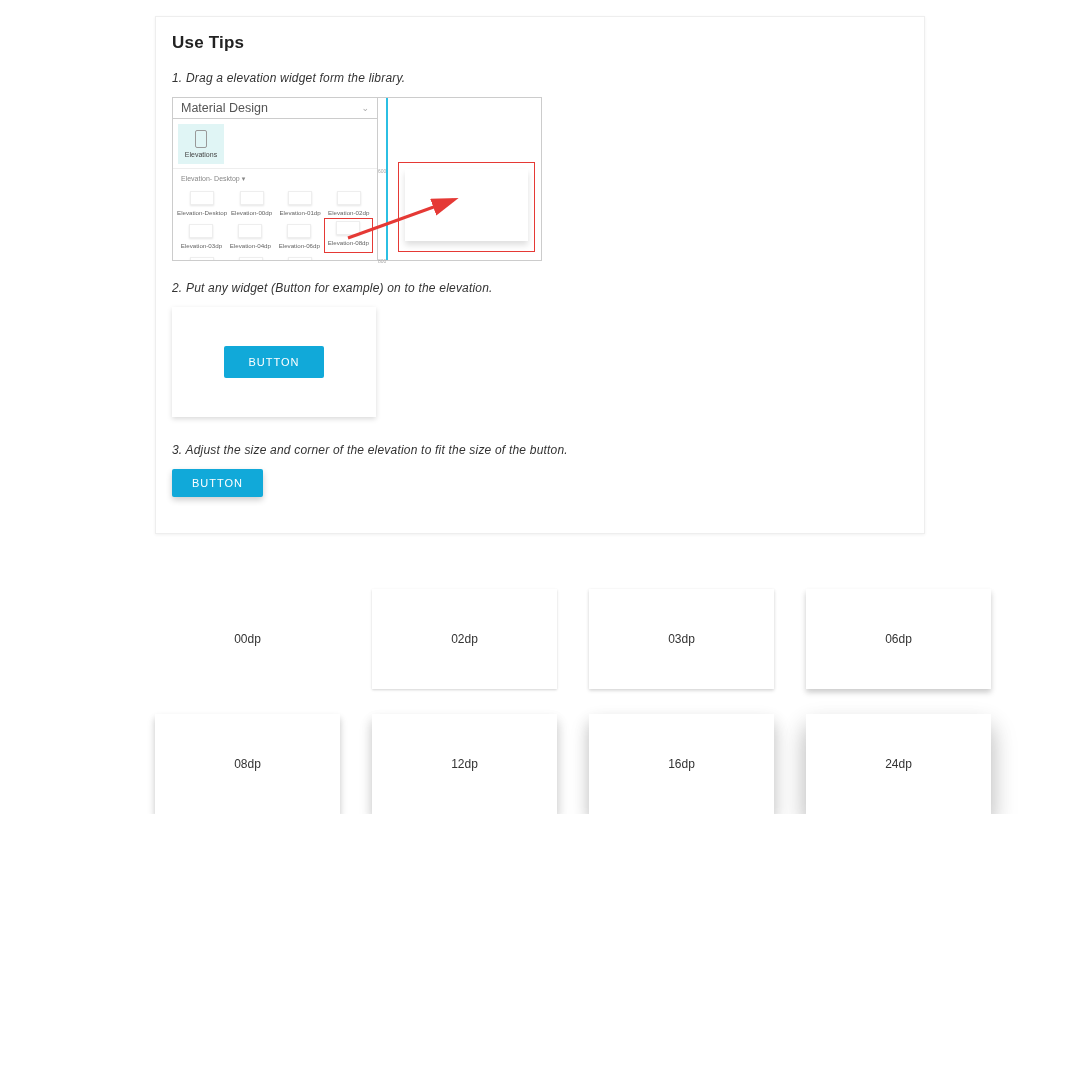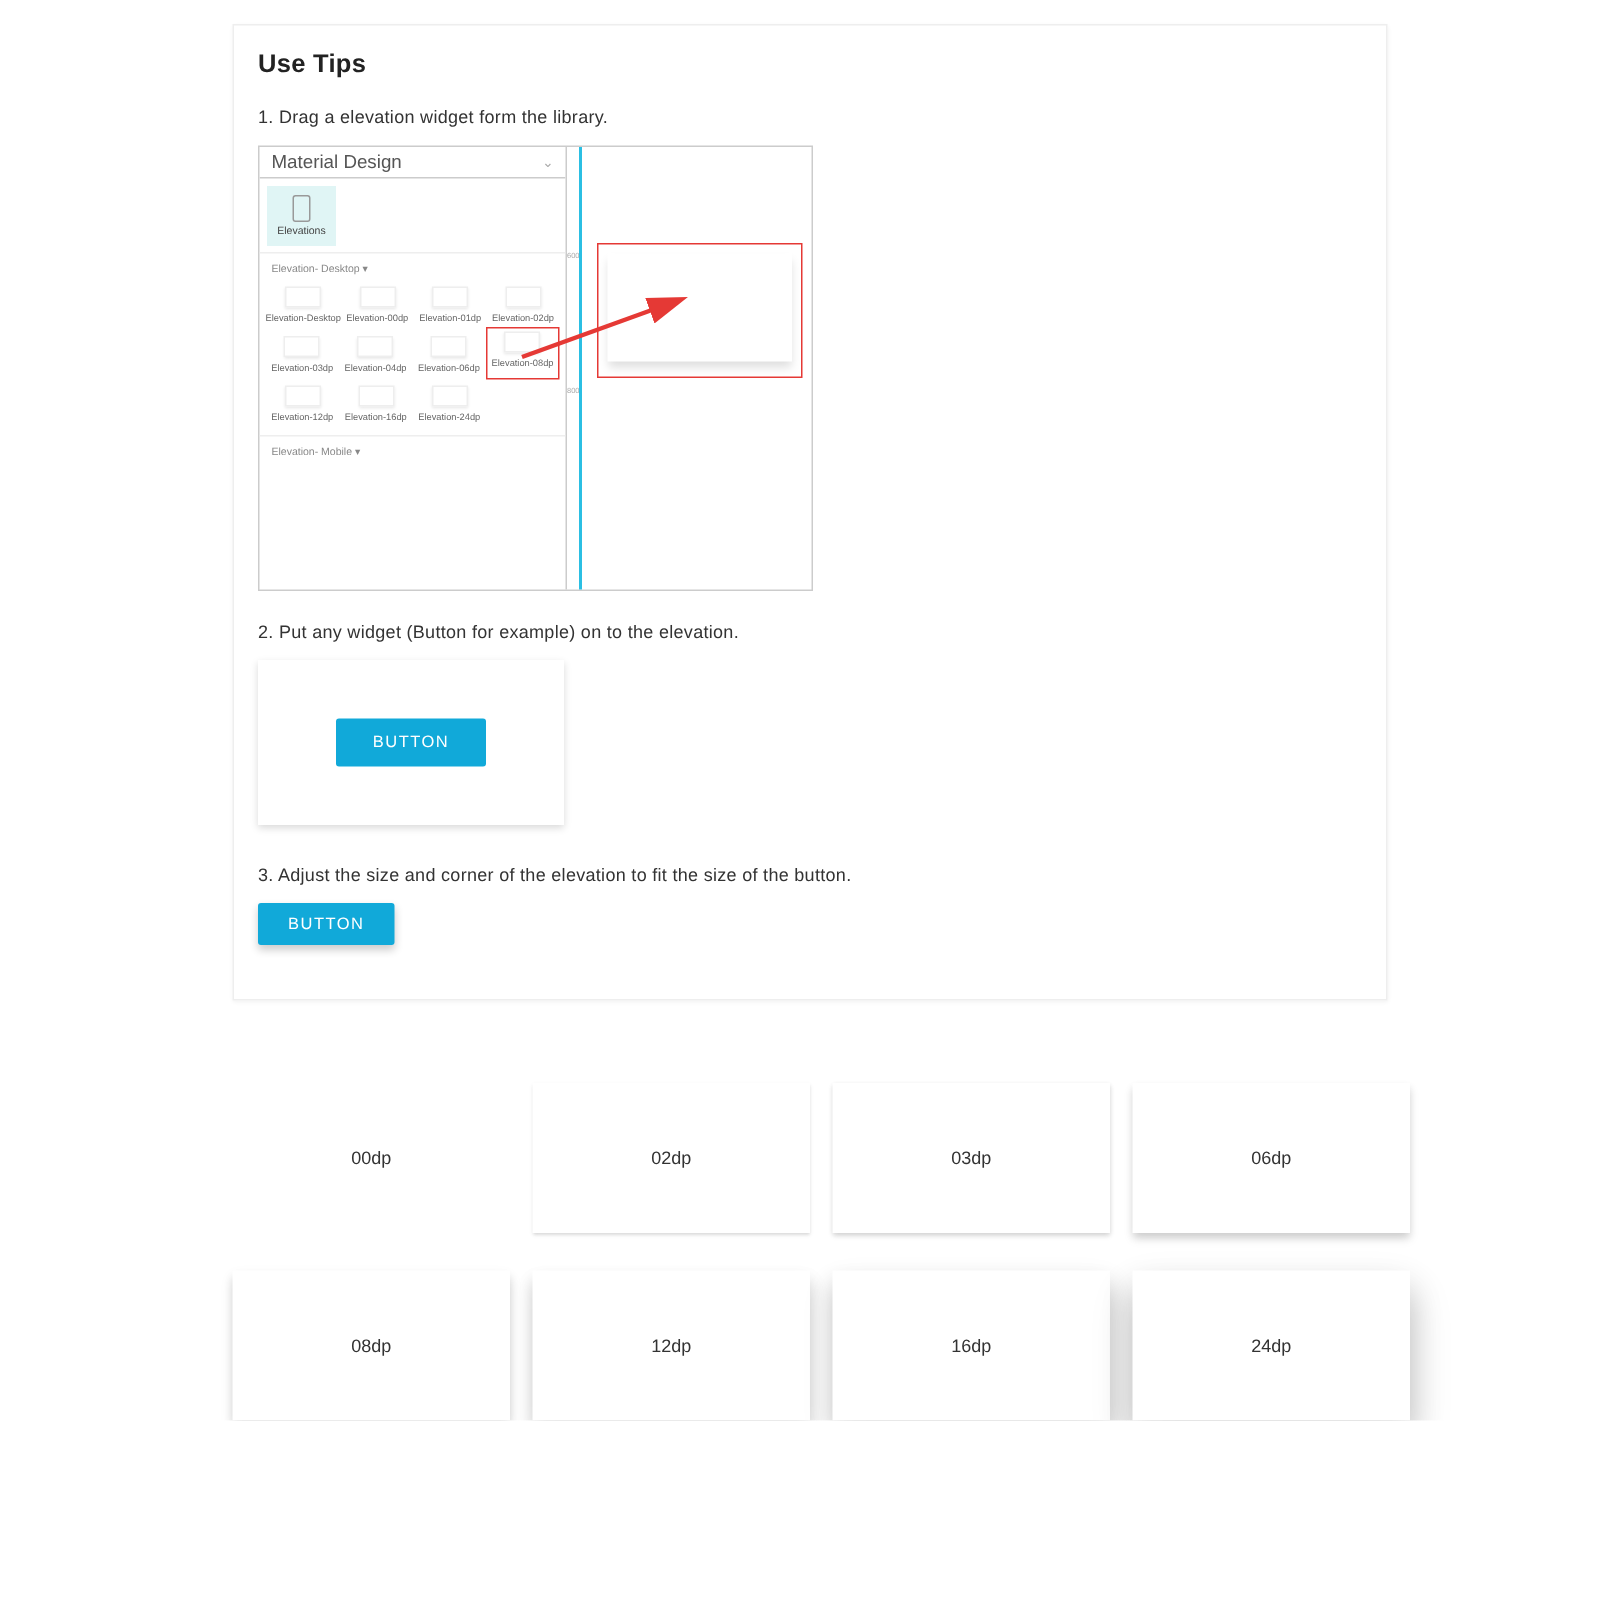--- a/index.html
+++ b/index.html
@@ -13,24 +13,24 @@
   }
   .wrapper { padding: 16px 155px 0 155px; }
   .tips-card {
     background: #fff;
     border: 1px solid #eee;
     box-shadow: 0 1px 3px rgba(0,0,0,0.06);
     padding: 16px 16px 28px 16px;
     margin-bottom: 55px;
   }
   .tips-title { font-size: 17px; font-weight: 700; margin: 0 0 18px 0; letter-spacing: .2px; }
-  .tip-step { font-size: 12px; margin: 0 0 12px 0; letter-spacing: .2px; color: #333; }
+  .tip-step { font-size: 12px; margin: 0 0 12px 0; letter-spacing: .2px; color: #333; font-style: italic; }
 
   
-  .library-box { border: 1px solid #ccc; width: 370px; height: 297px; display: flex; position: relative; margin-bottom: 20px; }
+  .library-box { border: 1px solid #ccc; width: 370px; height: 164px; display: flex; position: relative; margin-bottom: 20px; }
   .library-left { width: 205px; border-right: 1px solid #ccc; overflow: hidden; position: relative; }
   .lib-header { border-bottom: 1px solid #ccc; padding: 3px 8px; font-size: 12.5px; color: #555; display:flex; justify-content:space-between; align-items:center; }
   .lib-header .caret { font-size: 9px; color:#aaa; }
   .lib-tab { display:inline-flex; flex-direction:column; align-items:center; justify-content:center; background:#e0f5f5; margin:5px 5px 0 5px; width:46px; height:40px; font-size:7px; color:#444; }
   .lib-tab .phone-icon { width:12px; height:18px; border:1px solid #999; border-radius:2px; margin-bottom:3px; }
   .section-label { font-size:7px; color:#888; padding:6px 8px 4px 8px; border-top:1px solid #eee; margin-top:4px; }
   .thumb-grid { display:grid; grid-template-columns: repeat(4,1fr); padding: 0 4px; row-gap:0; }
   .thumb-item { display:flex; flex-direction:column; align-items:center; padding:4px 0; }
   .thumb-box { width:24px; height:14px; background:#fff; border:1px solid #eee; box-shadow:0 1px 2px rgba(0,0,0,.10); }
   .thumb-item span { font-size:6.2px; color:#666; margin-top:4px; white-space:nowrap; }
@@ -42,21 +42,21 @@
   .drop-inner { position:absolute; left:6px; right:6px; top:6px; bottom:10px; background:#fff; box-shadow: 0 4px 6px rgba(0,0,0,.13); }
   .arrow-svg { position:absolute; top:90px; left:170px; width:130px; height:60px; pointer-events:none; }
 
   
   .elev-card { width: 204px; height: 110px; background:#fff; box-shadow: 0 2px 5px rgba(0,0,0,.15); display:flex; align-items:center; justify-content:center; margin-bottom: 26px; }
   .mat-btn { background:#11a9d9; color:#fff; font-size:11px; letter-spacing:1px; padding:10px 24px; border:none; border-radius:2px; font-weight:500; }
   .mat-btn-sm { background:#11a9d9; color:#fff; font-size:11px; letter-spacing:1px; padding:8px 20px; border:none; border-radius:2px; font-weight:500; box-shadow:0 3px 6px rgba(0,0,0,.2); margin-bottom: 8px; }
 
   
   .section-title { font-size:15px; font-weight:700; margin-bottom: 18px; }
-  .desk-grid { display:grid; grid-template-columns: repeat(4, 185px); gap: 25px 15px; }
+  .desk-grid { display:grid; grid-template-columns: repeat(4, 185px); gap: 25px 32px; }
   .desk-card { height:100px; display:flex; align-items:center; justify-content:center; font-size:12px; color:#333; background:#fff; }
   .e00 { box-shadow:none; }
   .e01 { box-shadow:0 1px 1px rgba(0,0,0,.08), 0 1px 2px rgba(0,0,0,.06); }
   .e02 { box-shadow:0 1px 2px rgba(0,0,0,.10), 0 1px 3px rgba(0,0,0,.08); }
   .e03 { box-shadow:0 1px 3px rgba(0,0,0,.12), 0 2px 4px rgba(0,0,0,.08); }
   .e04 { box-shadow:0 2px 4px rgba(0,0,0,.12), 0 3px 5px rgba(0,0,0,.08); }
   .e06 { box-shadow:0 3px 5px rgba(0,0,0,.13), 0 4px 7px rgba(0,0,0,.09); }
   .e08 { box-shadow:0 4px 6px rgba(0,0,0,.14), 0 5px 9px rgba(0,0,0,.10);text-align:right; }
   .e09 { box-shadow:0 4px 7px rgba(0,0,0,.14), 0 6px 10px rgba(0,0,0,.10); }
   .e12 { box-shadow:0 6px 10px rgba(0,0,0,.15), 0 8px 14px rgba(0,0,0,.11); }

